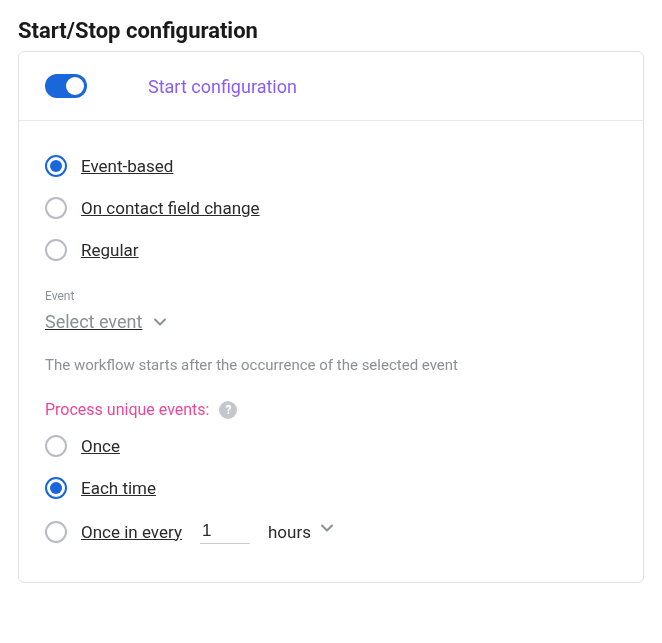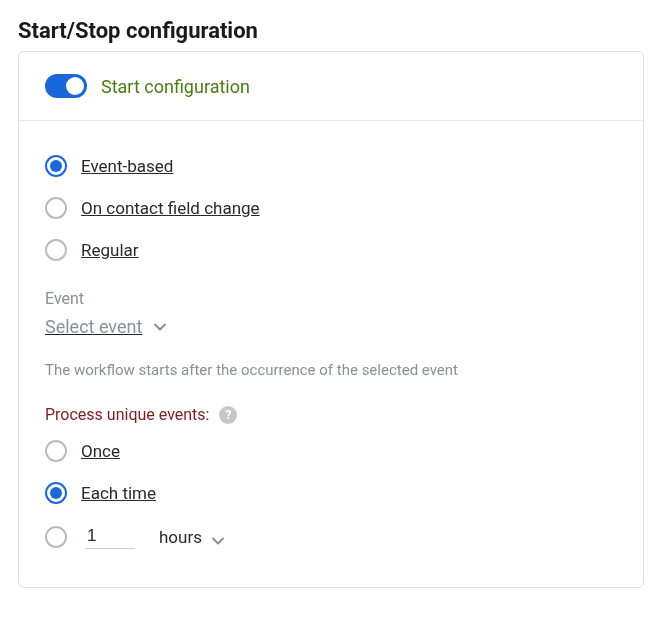--- a/index.html
+++ b/index.html
@@ -42,21 +42,22 @@
       position: absolute;
       right: 3px;
       top: 3px;
       width: 18px;
       height: 18px;
       background: #fff;
       border-radius: 50%;
     }
     .header-label {
       font-size: 18px;
-      color: #4d7c0f;
+      color: #8b5cf6;
+      margin-left: 47px;
     }
     .card-body {
       padding: 24px 26px 28px 26px;
     }
     .radio-row {
       display: flex;
       align-items: center;
       gap: 14px;
       padding: 10px 0;
     }
@@ -83,21 +84,21 @@
       background: #1a67db;
       border-radius: 50%;
       transform: translate(-50%, -50%);
     }
     .radio-label {
       font-size: 17px;
       color: #2a2a2a;
       text-decoration: underline;
     }
     .section-label {
-      font-size: 16px;
+      font-size: 12px;
       color: #8b8f96;
       margin-top: 18px;
     }
     .select-row {
       display: flex;
       align-items: center;
       gap: 12px;
       margin-top: 8px;
       cursor: pointer;
       text-decoration: underline;
@@ -122,21 +123,21 @@
     }
     .process-label-row {
       display: flex;
       align-items: center;
       gap: 10px;
       margin-top: 26px;
       margin-bottom: 6px;
     }
     .process-label {
       font-size: 16px;
-      color: #7f1d1d;
+      color: #ec4899;
     }
     .help-icon {
       width: 18px;
       height: 18px;
       border-radius: 50%;
       background: #c4c8cd;
       color: #fff;
       font-size: 12px;
       font-weight: 700;
       display: inline-flex;
@@ -150,24 +151,23 @@
       border: none;
       border-bottom: 1px solid #c9ccd0;
       font-size: 17px;
       padding: 2px 2px;
       background: transparent;
       color: #2a2a2a;
       margin: 0 4px;
     }
     .unit-select {
       display: inline-flex;
-      align-items: flex-end;
+      align-items: flex-start;
       gap: 10px;
       cursor: pointer;
-      margin-left: 6px;
     }
     .unit-label {
       font-size: 17px;
       color: #2a2a2a;
     }
   </style>
 </head>
 <body>
 
 <h1 class="page-title">Start/Stop configuration</h1>
@@ -215,20 +215,21 @@
     <div class="radio-row">
       <div class="radio"></div>
       <div class="radio-label">Once</div>
     </div>
     <div class="radio-row">
       <div class="radio selected"></div>
       <div class="radio-label">Each time</div>
     </div>
     <div class="radio-row">
       <div class="radio"></div>
+      <div class="radio-label">Once in every</div>
       <input class="inline-input" value="1" style="">
       <div class="unit-select">
         <span class="unit-label">hours</span>
         <span class="chevron">
           <svg viewBox="0 0 12 8" fill="none">
               <path d="M1 1.5 6 6.5 11 1.5" stroke="currentColor" stroke-width="2" stroke-linecap="round" stroke-linejoin="round"></path>
             </svg>
         </span>
       </div>
     </div>

